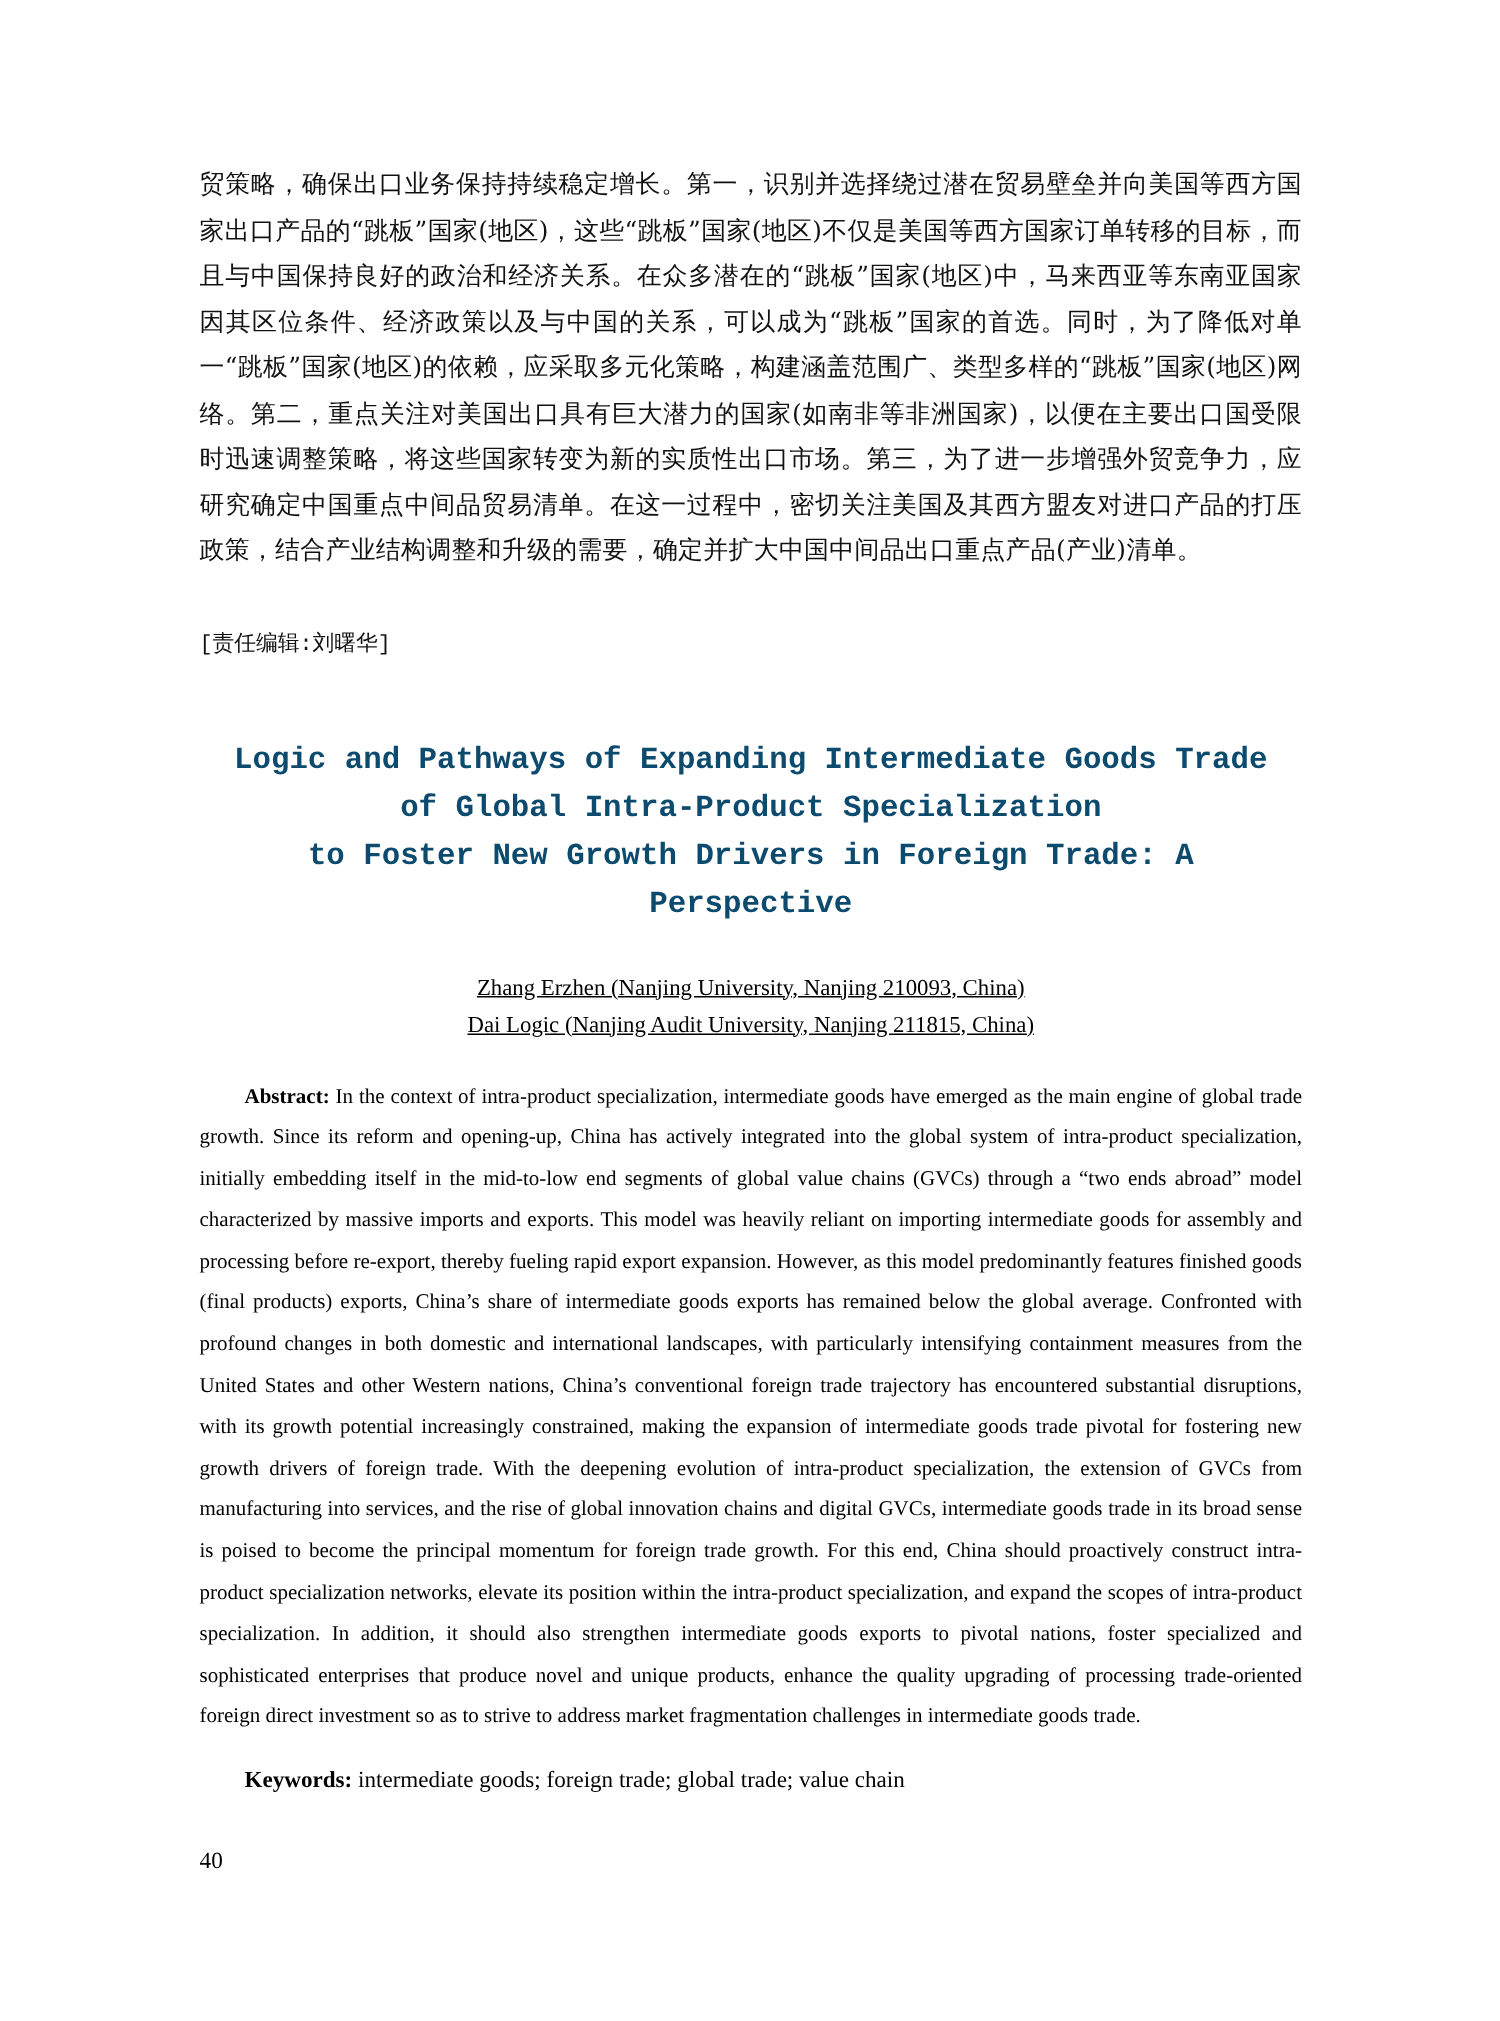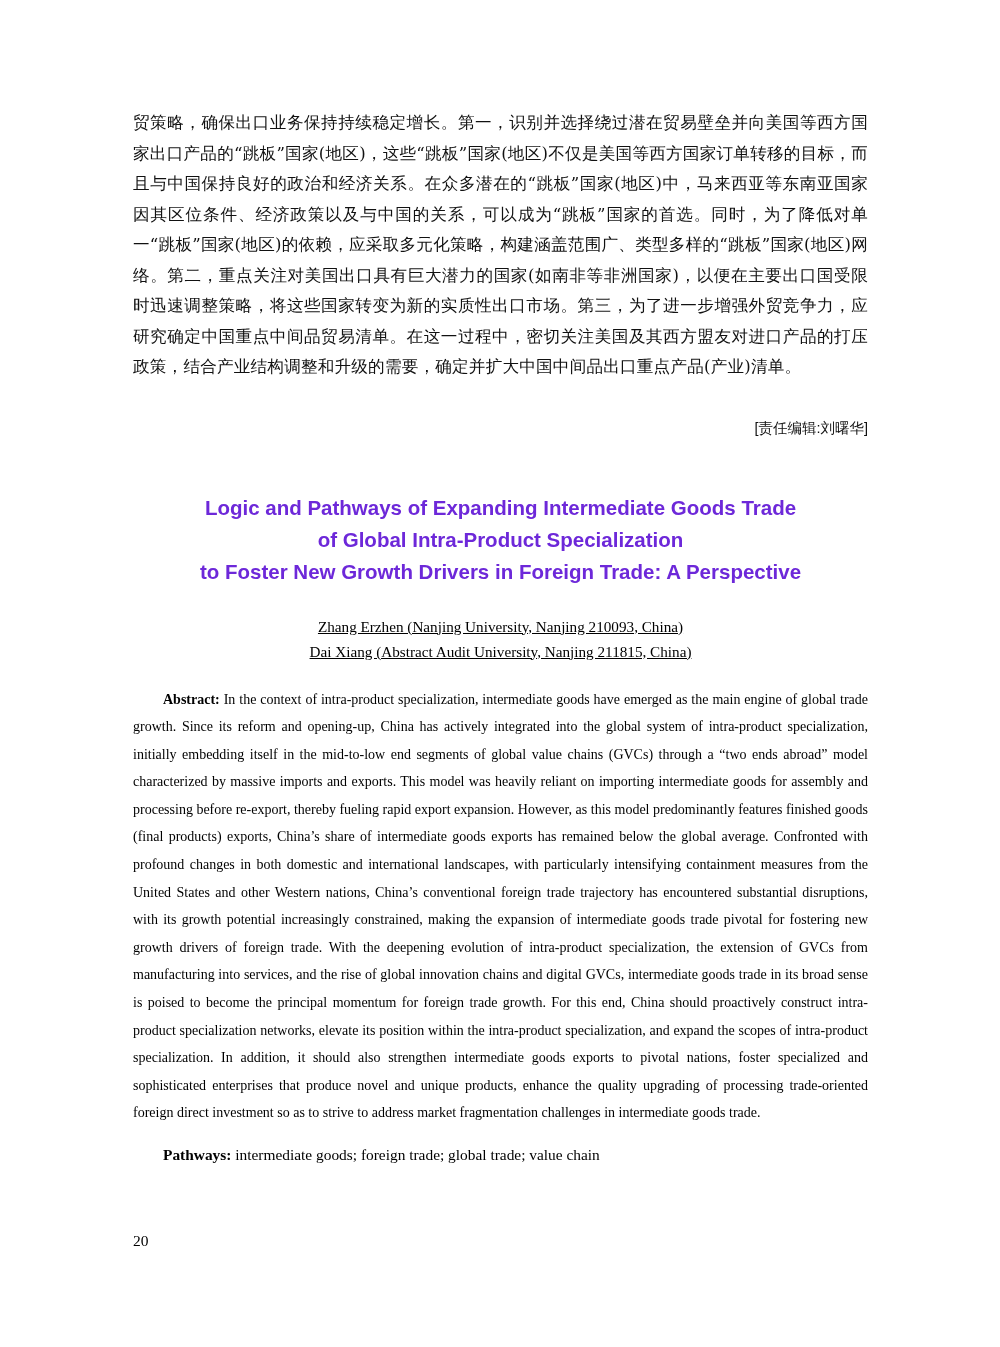--- a/index.html
+++ b/index.html
@@ -39,35 +39,35 @@
     color: #111;
   }
   .cn-block p {
     margin: 0;
     text-indent: 0;
   }
 
   
   .editor-line {
     margin-top: 36px;
-    text-align: right;
-    font-family: Liberation Sans, sans-serif;
+    text-align: left;
+    font-family: Liberation Mono, monospace;
     font-size: 14.5px;
     color: #111;
   }
 
   
   .en-title {
     margin-top: 54px;
     text-align: center;
-    font-family: Liberation Sans, sans-serif;
+    font-family: Liberation Mono, monospace;
     font-weight: bold;
     font-size: 20.5px;
     line-height: 32px;
-    color: #6d28d9;
+    color: #0c4a6e;
   }
   .en-title .line { display: block; }
 
   .authors {
     margin-top: 26px;
     text-align: center;
     font-family: "Liberation Serif", "DejaVu Serif", serif;
     font-size: 15.2px;
     line-height: 25px;
     color: #000;
@@ -123,28 +123,28 @@
     <div class="editor-line">[责任编辑:刘曙华]</div>
 
     <div class="en-title">
       <span class="line">Logic and Pathways of Expanding Intermediate Goods Trade</span>
       <span class="line">of Global Intra-Product Specialization</span>
       <span class="line">to Foster New Growth Drivers in Foreign Trade: A Perspective</span>
     </div>
 
     <div class="authors">
       <span class="line">Zhang Erzhen (Nanjing University, Nanjing 210093, China)</span>
-      <span class="line">Dai Xiang (Abstract Audit University, Nanjing 211815, China)</span>
+      <span class="line">Dai Logic (Nanjing Audit University, Nanjing 211815, China)</span>
     </div>
 
     <div class="abstract">
       <p><span class="lead">Abstract:</span><span> In the context of intra-product specialization, intermediate goods have emerged as the main engine of global trade growth. Since its reform and opening-up, China has actively integrated into the global system of intra-product specialization, initially embedding itself in the mid-to-low end segments of global value chains (GVCs) through a “two ends abroad” model characterized by massive imports and exports. This model was heavily reliant on importing intermediate goods for assembly and processing before re-export, thereby fueling rapid export expansion. However, as this model predominantly features finished goods (final products) exports, China’s share of intermediate goods exports has remained below the global average. Confronted with profound changes in both domestic and international landscapes, with particularly intensifying containment measures from the United States and other Western nations, China’s conventional foreign trade trajectory has encountered substantial disruptions, with its growth potential increasingly constrained, making the expansion of intermediate goods trade pivotal for fostering new growth drivers of foreign trade. With the deepening evolution of intra-product specialization, the extension of GVCs from manufacturing into services, and the rise of global innovation chains and digital GVCs, intermediate goods trade in its broad sense is poised to become the principal momentum for foreign trade growth. For this end, China should proactively construct intra-product specialization networks, elevate its position within the intra-product specialization, and expand the scopes of intra-product specialization. In addition, it should also strengthen intermediate goods exports to pivotal nations, foster specialized and sophisticated enterprises that produce novel and unique products, enhance the quality upgrading of processing trade-oriented foreign direct investment so as to strive to address market fragmentation challenges in intermediate goods trade.</span></p>
     </div>
 
     <div class="keywords">
-      <span class="lead">Pathways:</span><span> intermediate goods; foreign trade; global trade; value chain</span>
+      <span class="lead">Keywords:</span><span> intermediate goods; foreign trade; global trade; value chain</span>
     </div>
 
   </div>
 
-  <div class="page-number">20</div>
+  <div class="page-number">40</div>
 
 </div>
 
 </body></html>

